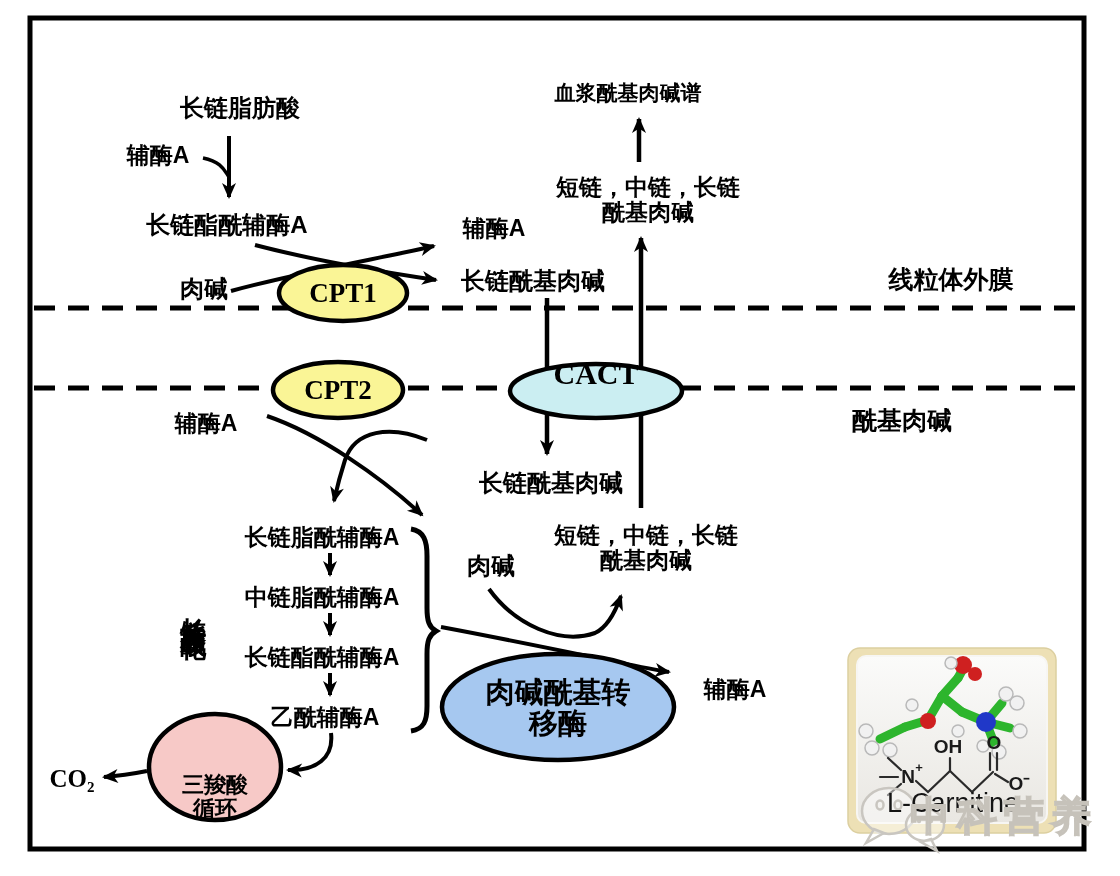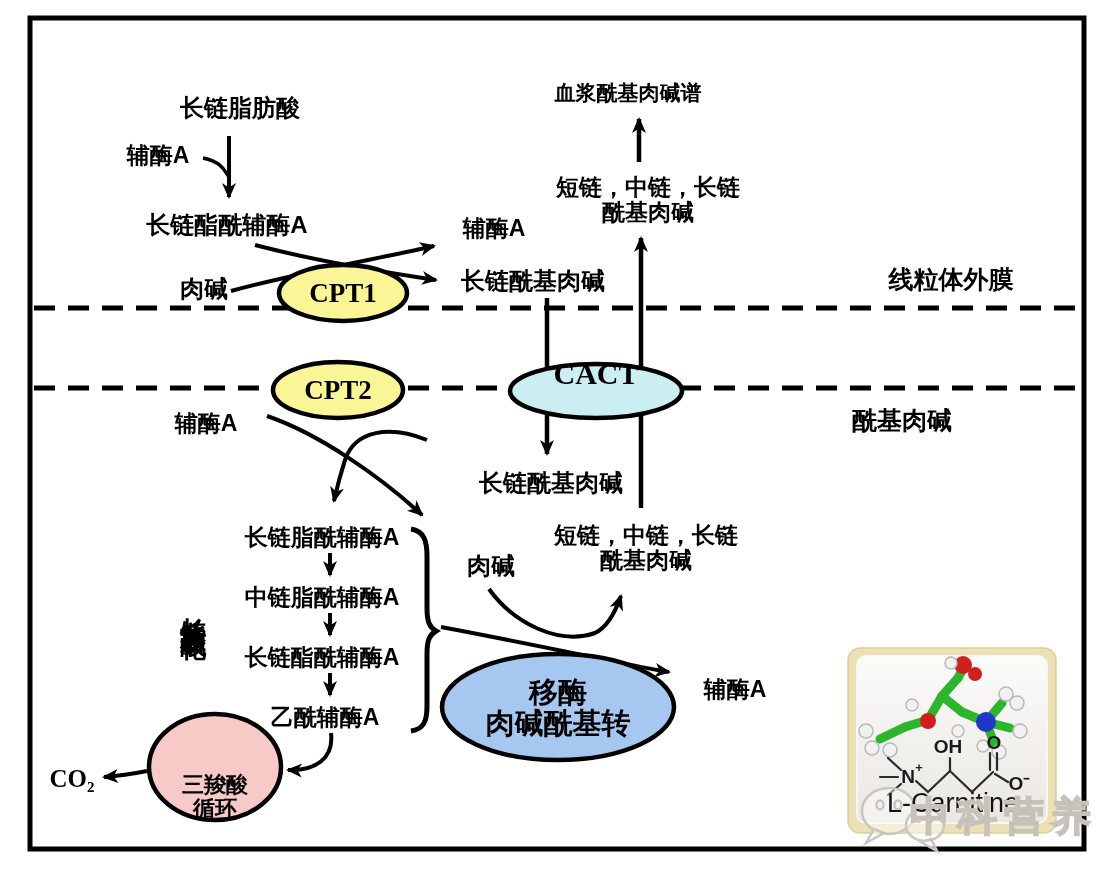--- a/index.html
+++ b/index.html
@@ -168,22 +168,22 @@
 <div class="lbl" style="left:325px;top:717px;font-size:23px;">乙酰辅酶A</div>
 
 <div class="lbl two-line" style="left:215px;top:765px;font-size:22px;margin-top:32px;">
   <div>三羧酸</div>
   <div>循环</div>
 </div>
 
 <div class="lbl serif" style="left:72px;top:779px;font-size:25px;">CO₂</div>
 
 <div class="lbl two-line" style="left:558px;top:708px;font-size:29px;">
+  <div>肉碱酰基转</div>
   <div>移酶</div>
-  <div>肉碱酰基转</div>
 </div>
 
 <div class="lbl" style="left:735px;top:689px;font-size:23px;">辅酶A</div>
 
 <div class="lbl caption" style="left:953px;top:803px;font-size:27px;font-weight:500;z-index:4;">L-Carnitine</div>
 <div class="lbl watermark" style="left:1004px;top:817px;font-size:40px;font-family:Liberation Serif, serif;">中科营养</div>
 
 </div>
 
 </body></html>

